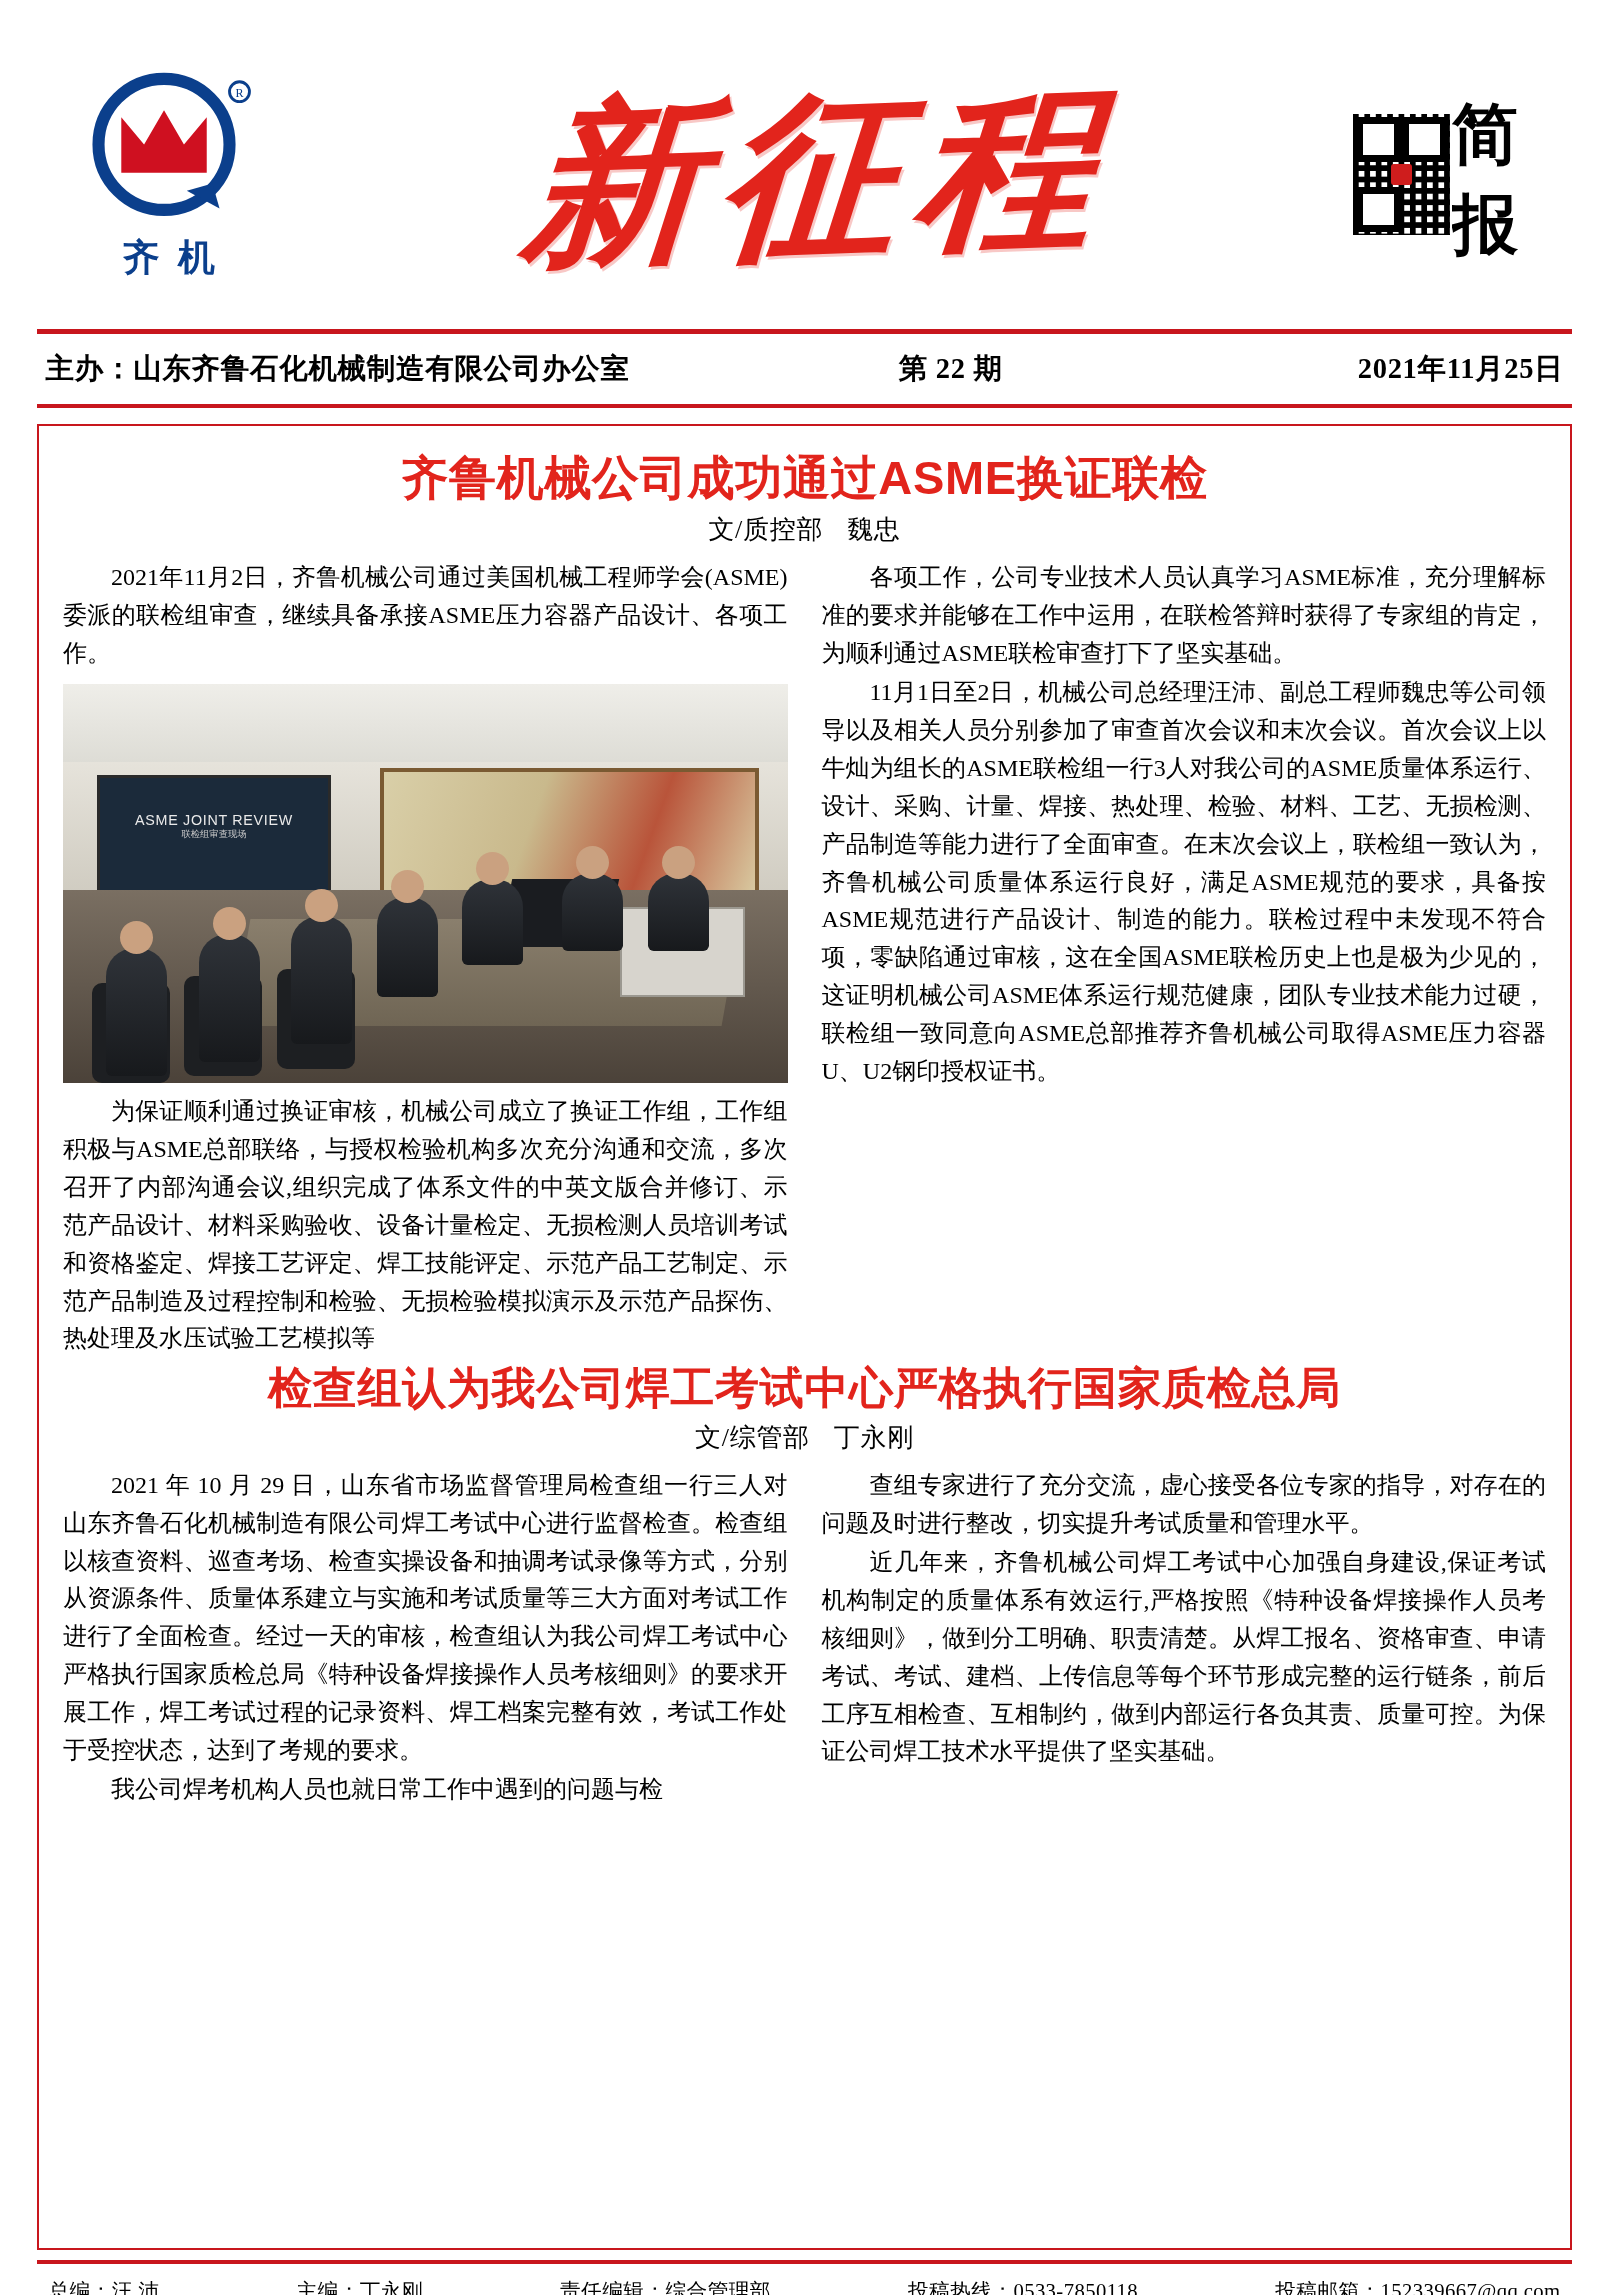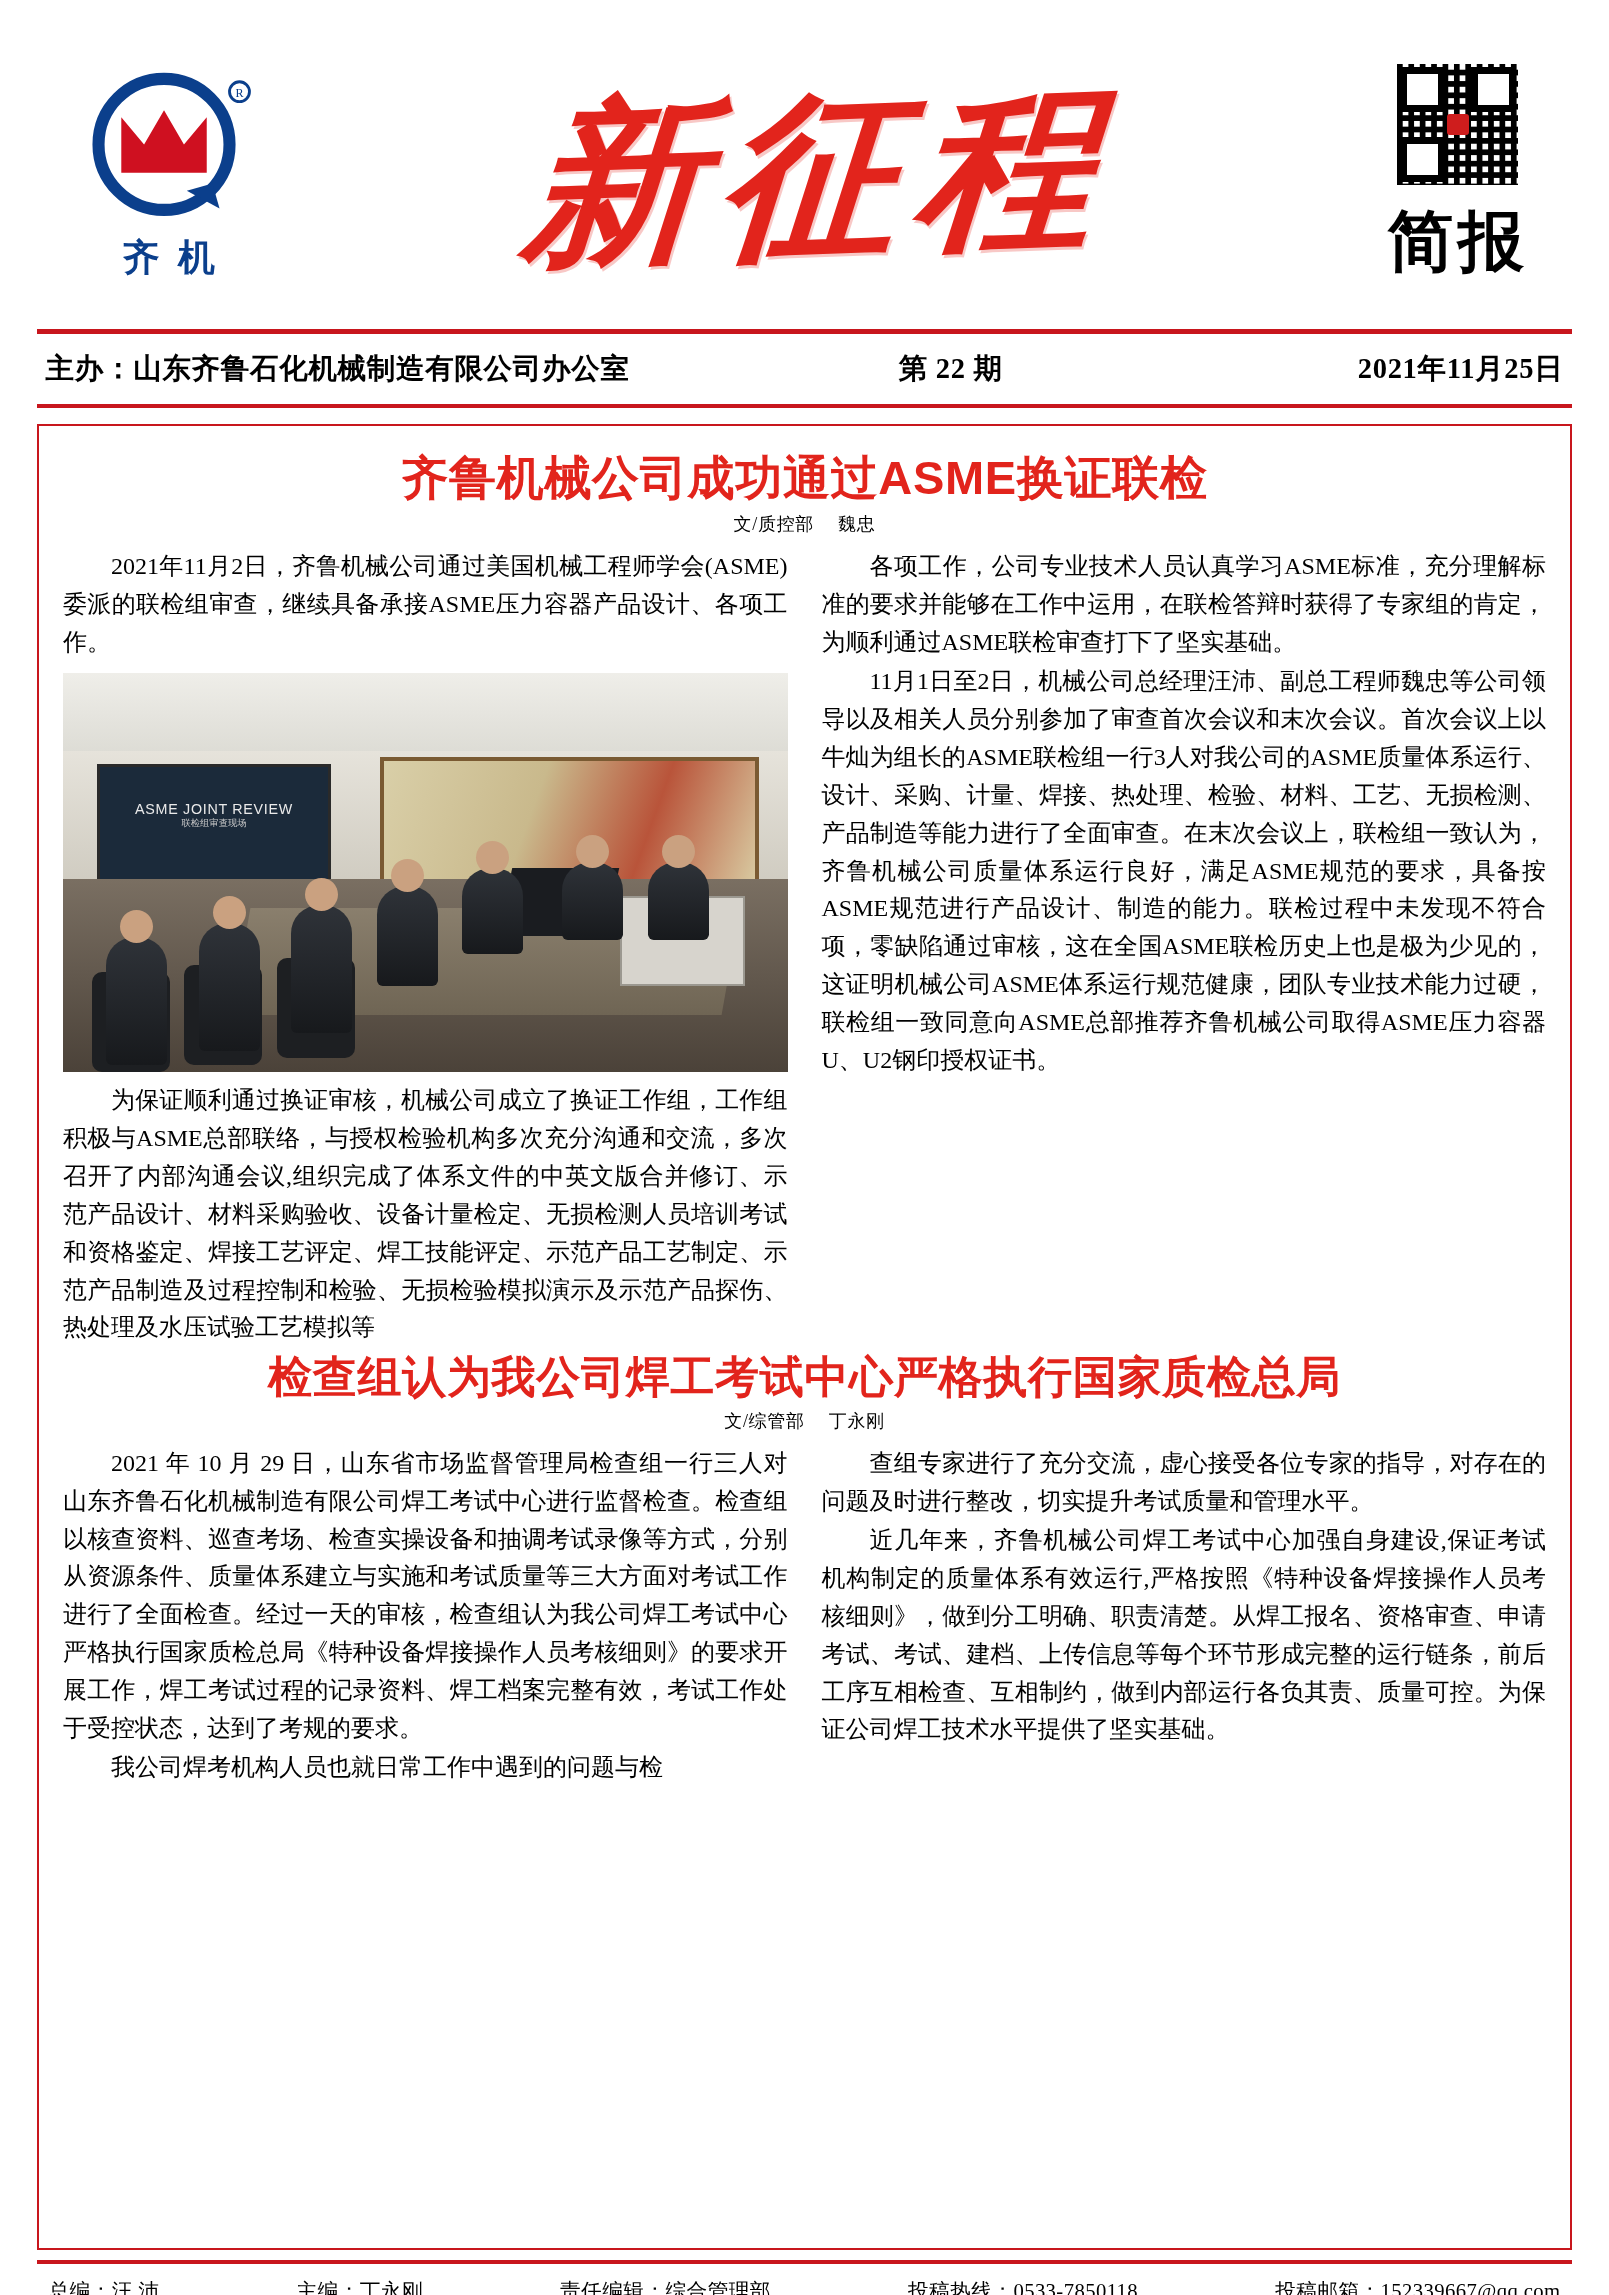--- a/index.html
+++ b/index.html
@@ -72,21 +72,21 @@
     letter-spacing: 17px;
     line-height: 1;
     transform: skewX(-6deg) rotate(-2deg);
     text-shadow: 2.1px 2.9px 0 rgba(226,36,28,0.25);
     white-space: nowrap;
   }
   .right-block {
     width: 214px;
     flex: 0 0 auto;
     display: flex;
-    flex-direction: column;
+    flex-direction: row;
     align-items: center;
     justify-content: center;
     margin-right: 7.1px;
   }
   .qr {
     width: 121px;
     height: 121px;
     background-image:
       repeating-linear-gradient(90deg, #000 0 5.7px, transparent 5.7px 11.4px),
       repeating-linear-gradient(0deg, #000 0 5.7px, transparent 5.7px 11.4px);
@@ -170,21 +170,21 @@
     letter-spacing: 0.7px;
     line-height: 1.15;
     margin: 7.1px 0 4.3px 0;
   }
   .headline.h2 {
     font-size: 44px;
     margin-top: 2.9px;
   }
   .byline {
     text-align: center;
-    font-size: 18px;
+    font-size: 26px;
     margin: 7.1px 0 11.4px 0;
     letter-spacing: 0.7px;
   }
   .byline .author { margin-left: 24px; }
 
   .cols {
     display: flex;
     gap: 34px;
     align-items: flex-start;
   }

